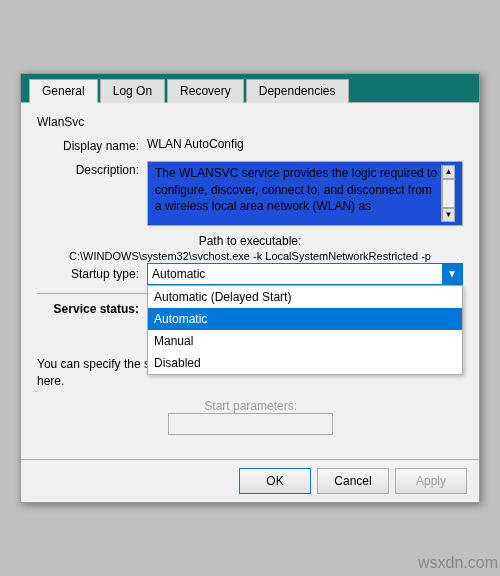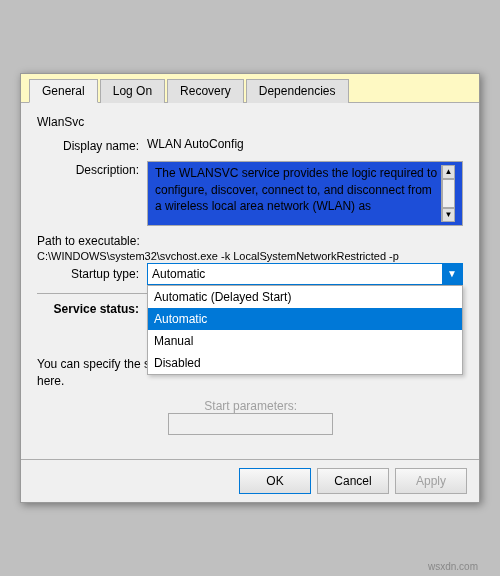--- a/index.html
+++ b/index.html
@@ -43,21 +43,21 @@
       cursor: pointer;
       display: flex;
       align-items: center;
       justify-content: center;
       line-height: 1;
     }
 
     
     .tabs {
       display: flex;
-      background: #fef9c3;
+      background: #0f766e;
       border-bottom: 1px solid #adadad;
       padding: 4px 8px 0;
       gap: 2px;
     }
     .tab {
       padding: 4px 12px;
       border: 1px solid #adadad;
       border-bottom: none;
       background: #e1e1e1;
       cursor: pointer;
@@ -128,20 +128,21 @@
     }
     .scroll-track {
       flex: 1;
       width: 13px;
       background: #f0f0f0;
       border: 1px solid #aaa;
     }
 
     .path-section {
       margin-bottom: 1px;
+      text-align: center;
     }
     .path-label {
       color: #000;
       margin-bottom: 2px;
     }
     .path-value {
       color: #000;
       font-size: 11px;
       word-break: break-all;
     }
@@ -291,22 +292,22 @@
       color: #a0a0a0;
       cursor: default;
     }
     .bottom-btn.ok-btn {
       border: 1px solid #0078d7;
     }
 
     .watermark {
       position: fixed;
       bottom: 4px;
-      right: 22px;
-      font-size: 10px;
+      right: 2px;
+      font-size: 16px;
       color: #888;
     }
   </style>
 </head>
 <body>
 
 <div class="window">
 
 
   <div class="tabs">

